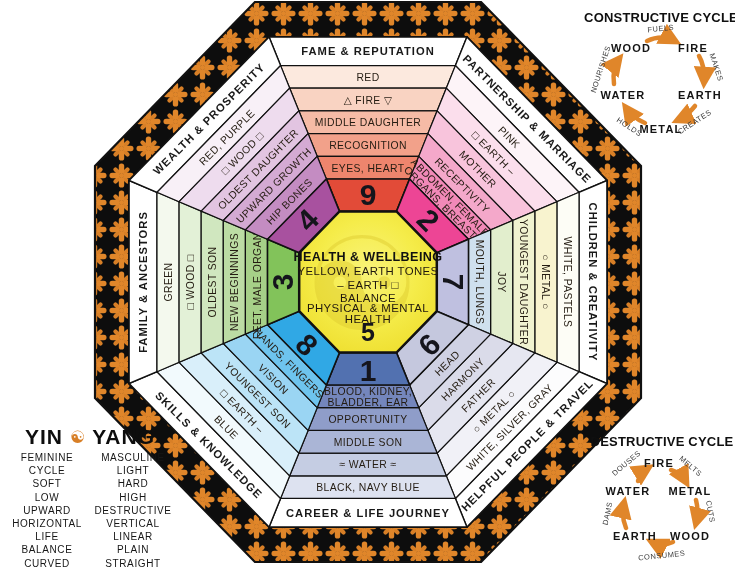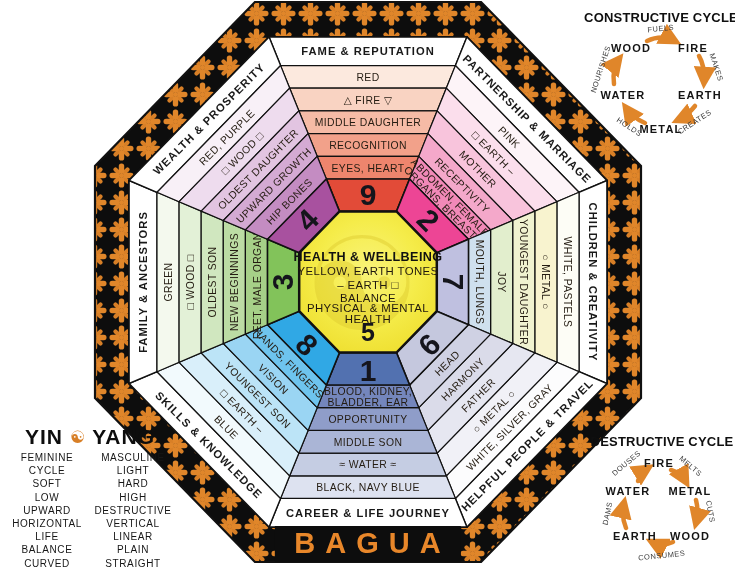--- a/index.html
+++ b/index.html
@@ -260,15 +260,14 @@
         <li>HIGH</li>
         <li>DESTRUCTIVE</li>
         <li>VERTICAL</li>
         <li>LINEAR</li>
         <li>PLAIN</li>
         <li>STRAIGHT</li>
       </ul>
     </div>
   </div>
 
-  <div class="bagua-band">BAGUA</div>
 
 </div>
 
 </body></html>

